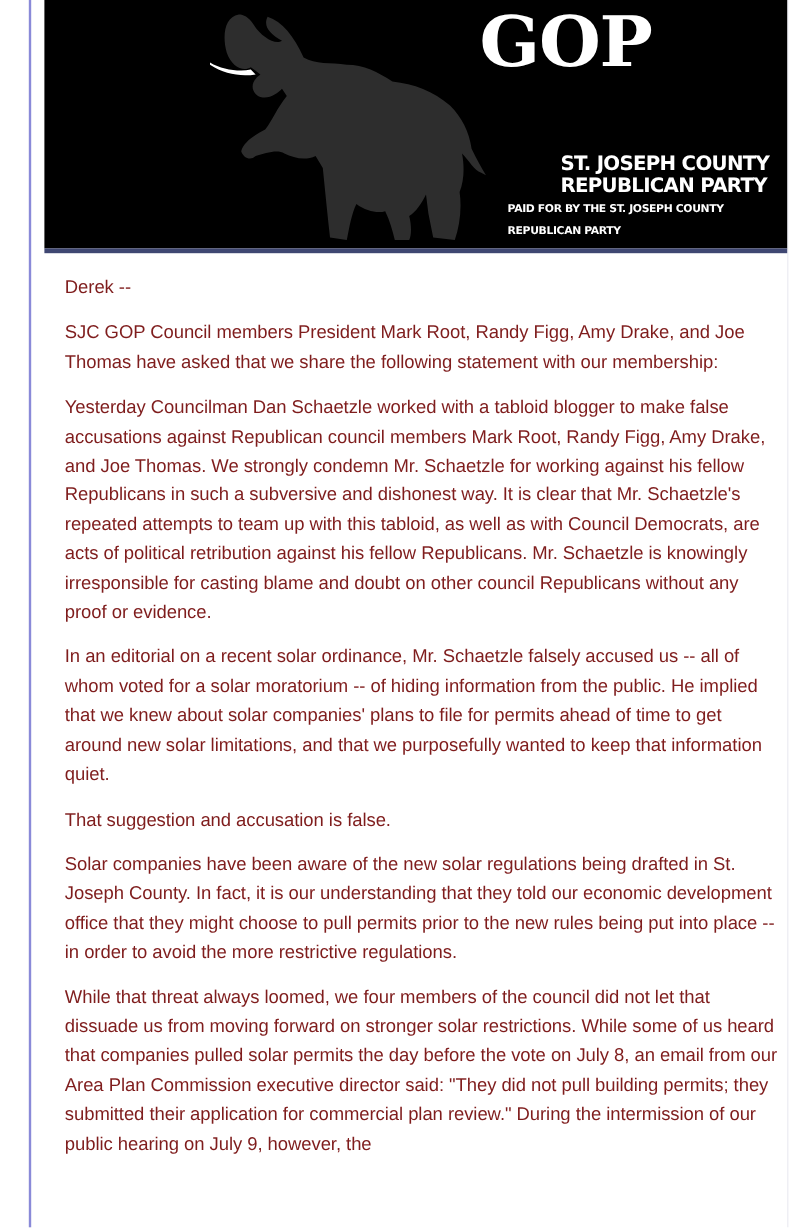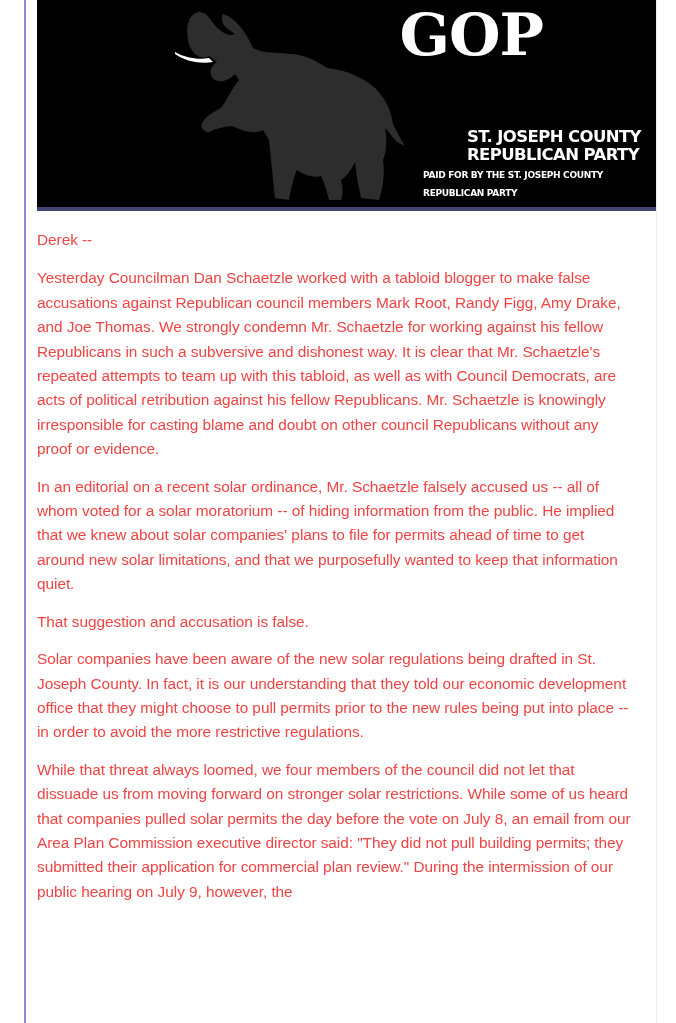--- a/index.html
+++ b/index.html
@@ -10,21 +10,21 @@
   .banner-underline { position: absolute; left: 37px; top: 207px; width: 619px; height: 4px; background: #3f4772; }
   .elephant { position: absolute; left: 128px; top: 0; width: 260px; height: 207px; }
   .gop { position: absolute; left: 364px; top: 6px; font-family: "DejaVu Serif", serif; font-weight: bold; color: #ffffff; font-size: 58px; line-height: 58px; letter-spacing: -1px; transform: scaleX(1.02); }
   .sjc { position: absolute; left: 422px; top: 62px; font-family: "DejaVu Serif", serif; font-weight: bold; color: #ffffff; font-size: 58px; line-height: 58px; letter-spacing: -1px; }
   .party-line { position: absolute; left: 386px; font-family: "DejaVu Sans", sans-serif; font-weight: bold; color: #ffffff; font-size: 16.5px; line-height: 18px; letter-spacing: -0.6px; white-space: nowrap; margin-left: 44px; }
   .party-line.l1 { top: 128px; }
   .party-line.l2 { top: 146px; }
   .paid-line { position: absolute; left: 386px; font-family: "DejaVu Sans", sans-serif; font-weight: bold; color: #ffffff; font-size: 9px; line-height: 10px; letter-spacing: -0.3px; white-space: nowrap; }
   .paid-line.l1 { top: 170px; }
   .paid-line.l2 { top: 188px; }
-  .content { position: absolute; left: 37px; top: 228px; width: 596px; color: #ef4444; font-size: 15.4px; line-height: 24.4px; letter-spacing: -0.05px; }
+  .content { position: absolute; left: 54px; top: 228px; width: 596px; color: #7f1d1d; font-size: 15.4px; line-height: 24.4px; letter-spacing: -0.05px; }
   .content p { margin: 0 0 13px 0; }
   .content p.greeting { margin-bottom: 14px; }
 </style>
 </head>
 <body>
 
 <div class="frame-left"></div>
 <div class="frame-right"></div>
 
 <div class="banner">
@@ -35,18 +35,19 @@
   <div class="gop">GOP</div>
   <div class="party-line l1">ST. JOSEPH COUNTY</div>
   <div class="party-line l2">REPUBLICAN PARTY</div>
   <div class="paid-line l1">PAID FOR BY THE ST. JOSEPH COUNTY</div>
   <div class="paid-line l2">REPUBLICAN PARTY</div>
 </div>
 <div class="banner-underline"></div>
 
 <div class="content">
   <p class="greeting">Derek --</p>
+  <p>SJC GOP Council members President Mark Root, Randy Figg, Amy Drake, and Joe Thomas have asked that we share the following statement with our membership:</p>
   <p>Yesterday Councilman Dan Schaetzle worked with a tabloid blogger to make false accusations against Republican council members Mark Root, Randy Figg, Amy Drake, and Joe Thomas. We strongly condemn Mr. Schaetzle for working against his fellow Republicans in such a subversive and dishonest way. It is clear that Mr. Schaetzle's repeated attempts to team up with this tabloid, as well as with Council Democrats, are acts of political retribution against his fellow Republicans. Mr. Schaetzle is knowingly irresponsible for casting blame and doubt on other council Republicans without any proof or evidence.</p>
   <p>In an editorial on a recent solar ordinance, Mr. Schaetzle falsely accused us -- all of whom voted for a solar moratorium -- of hiding information from the public. He implied that we knew about solar companies' plans to file for permits ahead of time to get around new solar limitations, and that we purposefully wanted to keep that information quiet.</p>
   <p>That suggestion and accusation is false.</p>
   <p>Solar companies have been aware of the new solar regulations being drafted in St. Joseph County. In fact, it is our understanding that they told our economic development office that they might choose to pull permits prior to the new rules being put into place -- in order to avoid the more restrictive regulations.</p>
   <p>While that threat always loomed, we four members of the council did not let that dissuade us from moving forward on stronger solar restrictions. While some of us heard that companies pulled solar permits the day before the vote on July 8, an email from our Area Plan Commission executive director said: "They did not pull building permits; they submitted their application for commercial plan review." During the intermission of our public hearing on July 9, however, the</p>
 </div>
 
 </body></html>

